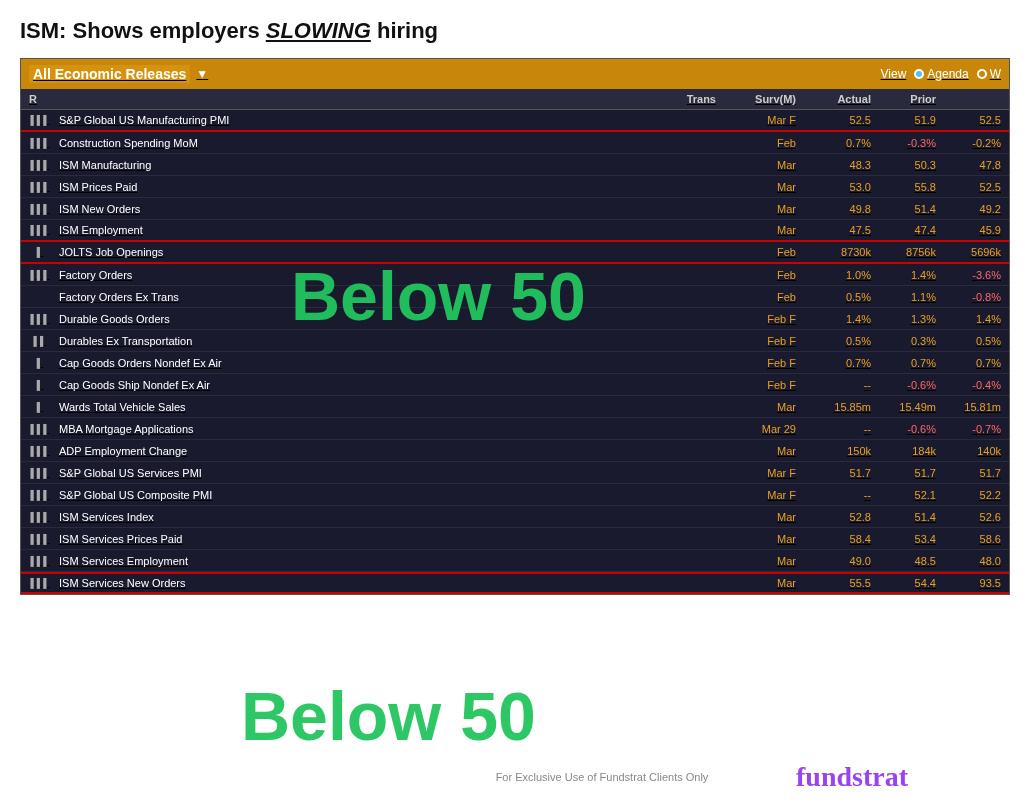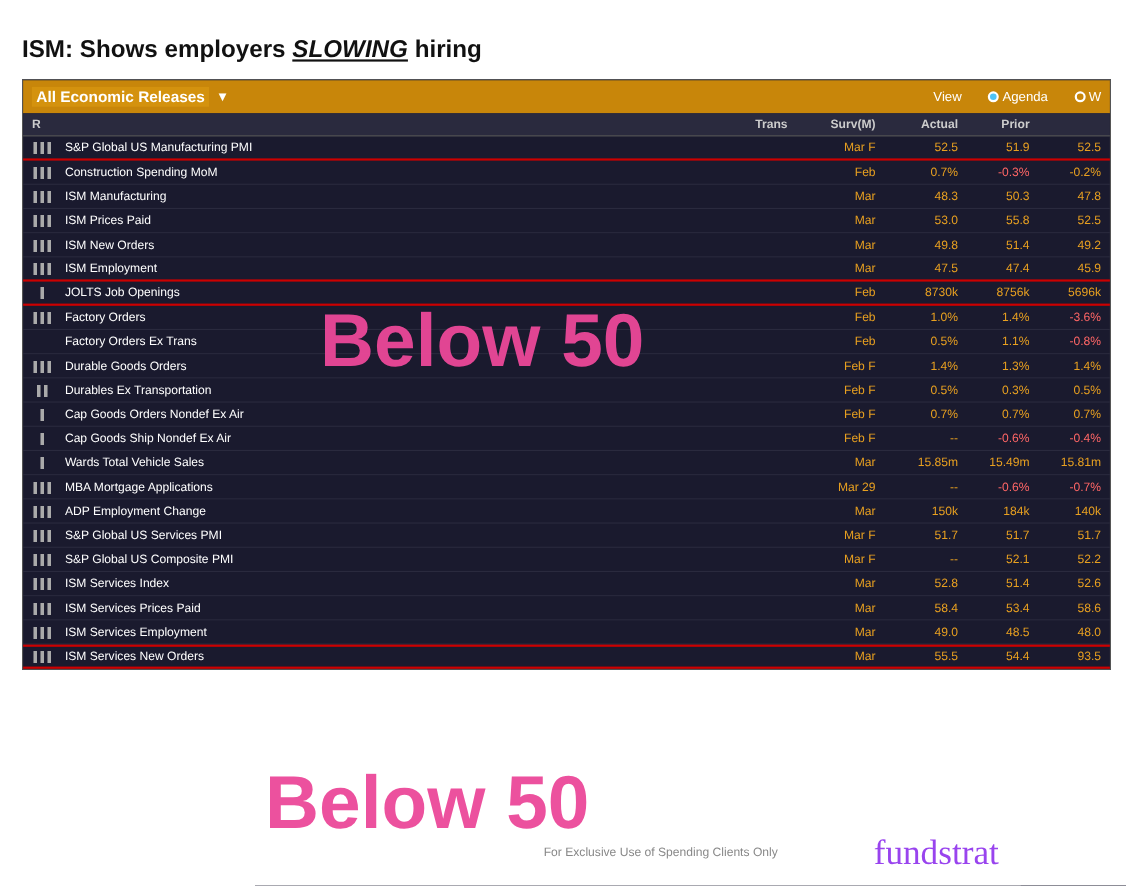--- a/index.html
+++ b/index.html
@@ -7,21 +7,21 @@
       width: 1024px;
       height: 805px;
       background: #ffffff;
       font-family: Arial, sans-serif;
       overflow: hidden;
     }
     .outer-container {
       width: 928px;
       height: 805px;
       background: #fff;
-      padding: 32px 20px 10px 20px;
+      padding: 18px 20px 10px 20px;
       position: relative;
     }
     .headline {
       font-size: 22px;
       font-weight: bold;
       color: #111;
       margin-bottom: 14px;
       line-height: 1.2;
     }
     .headline em {
@@ -56,21 +56,21 @@
     }
     .toolbar-arrow {
       color: #fff;
       font-size: 12px;
     }
     .toolbar-right {
       color: #fff;
       font-size: 12px;
       display: flex;
       align-items: center;
-      gap: 24px;
+      gap: 8px;
     }
     .radio-label {
       display: flex;
       align-items: center;
       gap: 3px;
       font-size: 12px;
       color: #fff;
     }
     .radio-dot {
       width: 10px;
@@ -121,21 +121,21 @@
     .cell.icon {
       color: #aaa;
       font-size: 9px;
       text-align: center;
     }
     .cell.white { color: #ffffff; }
     .below50-overlay {
       position: absolute;
       font-size: 68px;
       font-weight: 900;
-      color: #ec4899;
+      color: #22c55e;
       opacity: 0.95;
       pointer-events: none;
     }
     .below50-1 {
       top: 198px;
       left: 270px;
     }
     .below50-2 {
       top: 618px;
       left: 220px;
@@ -150,38 +150,38 @@
       align-items: center;
       padding: 0 20px;
     }
     .footer-text {
       color: #888;
       font-size: 11px;
       text-align: center;
       flex: 1;
     }
     .footer-logo {
-      font-size: 32px;
-      font-weight: normal;
+      font-size: 28px;
+      font-weight: bold;
       color: #6633cc;
       font-family: Georgia, serif;
     }
     .footer-logo span {
       color: #9944ee;
     }
   </style>
 </head>
 <body>
 
 <div class="outer-container">
   <div class="headline">
     <span>ISM: Shows employers </span><em>SLOWING</em><span> hiring</span>
   </div>
 
-  <div class="table-wrapper" style="position:relative;">
+  <div class="table-wrapper" style="position:relative;text-decoration:underline;">
 
     <div class="toolbar">
       <div class="toolbar-left">
         <span class="toolbar-dropdown">All Economic Releases</span>
         <span class="toolbar-arrow">▼</span>
       </div>
       <div class="toolbar-right">
         <span style="color:#fff;font-size:12px;">View</span>
         <label class="radio-label">
           <span class="radio-dot"></span>
@@ -380,18 +380,18 @@
     <div class="cell" style="color:#e8a020">93.5</div>
   </div>
       </div>
 
     <div class="below50-overlay below50-1">Below 50</div>
     <div class="below50-overlay below50-2">Below 50</div>
   </div>
 
   <div class="footer">
     <div style="flex:1;"></div>
-    <div class="footer-text">For Exclusive Use of Spending Clients Only</div>
+    <div class="footer-text">For Exclusive Use of Fundstrat Clients Only</div>
     <div class="footer-logo">
       <span>fundstrat</span>
     </div>
   </div>
 </div>
 
 </body></html>

